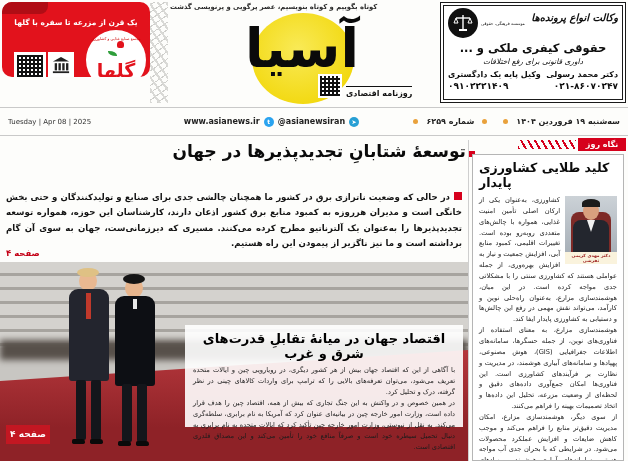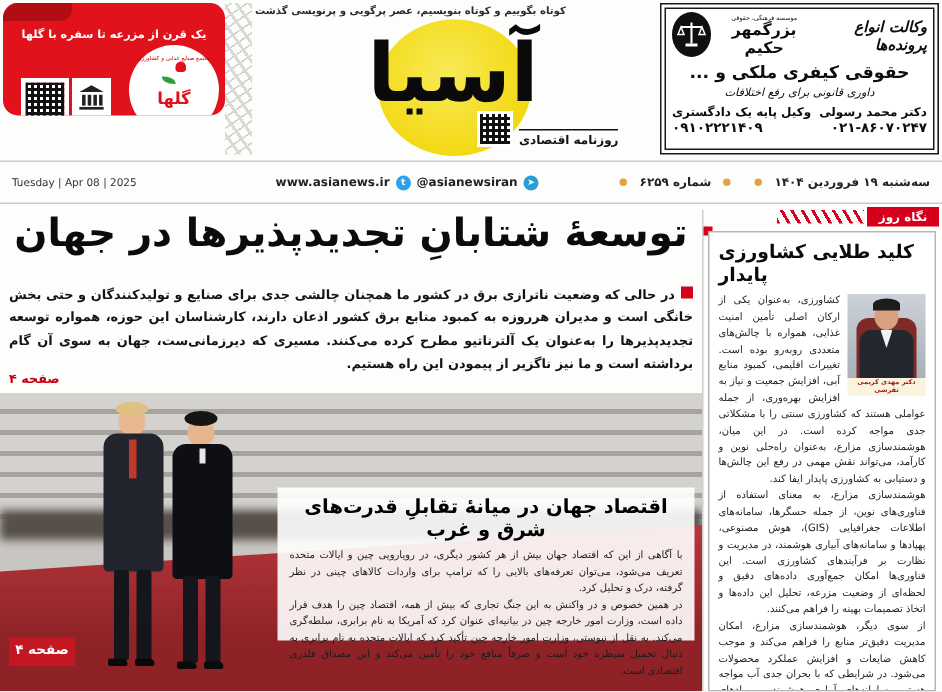--- a/index.html
+++ b/index.html
@@ -6,21 +6,21 @@
   .page{position:relative;width:628px;height:461px;background:#fdfdfb;overflow:hidden;
         font-family:"DejaVu Sans","Liberation Sans",sans-serif;direction:rtl;}
   .abs{position:absolute;}
 
   
   .golha{left:2px;top:2px;width:148px;height:75px;background:#e2121c;border-radius:10px;overflow:hidden;}
   .golha-ribbon{left:0;top:0;width:46px;height:12px;background:#b00d15;border-radius:0 0 8px 0;}
   .golha-slogan{left:4px;top:16px;width:140px;text-align:center;color:#fff;font-size:7.5px;font-weight:bold;}
   .golha-circle{left:84px;top:28px;width:60px;height:60px;background:#fff;border-radius:50%;text-align:center;padding-top:6px;box-sizing:border-box;}
   .golha-note{font-size:3.8px;color:#c00;display:block;}
-  .golha-brand{font-size:11px;font-weight:900;color:#e2121c;line-height:1.1;display:block;}
+  .golha-brand{font-size:19px;font-weight:900;color:#e2121c;line-height:1.1;display:block;}
   .leaf{display:inline-block;width:9px;height:5px;background:#2e9e3a;border-radius:0 90% 0 90%;}
   .chef{display:inline-block;width:7px;height:7px;background:#e2121c;border-radius:50% 50% 30% 30%;vertical-align:top;}
   .qr{background:
       repeating-linear-gradient(0deg,#111 0 2px,transparent 2px 4px),
       repeating-linear-gradient(90deg,#111 0 2px,#fff 2px 4px);}
   .golha-qr{left:12px;top:50px;width:26px;height:26px;border:3px solid #fff;}
   .unesco{left:46px;top:50px;width:26px;height:26px;background:#fff;display:flex;align-items:center;justify-content:center;}
   .golha-social{left:6px;top:86px;display:flex;direction:ltr;align-items:center;gap:2px;}
   .soc{width:9px;height:9px;border-radius:50%;background:#fff;color:#e2121c;font-size:6px;line-height:9px;text-align:center;font-weight:bold;}
   .golha-handle{color:#fff;font-size:7.5px;font-weight:bold;margin-left:3px;letter-spacing:1px;}
@@ -56,21 +56,21 @@
   .dateline{left:0;top:107px;width:628px;height:29px;border-top:1px solid #c9c9c9;border-bottom:1px solid #c9c9c9;
             display:flex;align-items:center;padding:0 8px;box-sizing:border-box;font-size:8px;font-weight:bold;color:#222;}
   .dot{width:5px;height:5px;border-radius:50%;background:#e9a13b;margin:0 8px;flex:0 0 auto;}
   .dl-web{display:flex;direction:ltr;align-items:center;gap:4px;font-weight:bold;}
   .dl-ic{width:10px;height:10px;border-radius:50%;color:#fff;font-size:6px;line-height:10px;text-align:center;}
   .tw{background:#2aa3ef;} .tg{background:#279fd4;}
   .en-date{direction:ltr;font-size:7px;color:#333;font-weight:normal;}
   .sp1{flex:0.5;} .sp2{flex:1;}
 
   
-  .main-headline{left:2px;top:141px;width:464px;text-align:center;font-size:26px;font-weight:900;color:#0b0b0b;}
+  .main-headline{left:2px;top:141px;width:464px;text-align:right;font-size:17px;font-weight:900;color:#0b0b0b;}
   .lead-body{left:6px;top:190px;width:456px;font-size:8.6px;font-weight:bold;line-height:1.8;text-align:justify;color:#141414;}
   .bullet{display:inline-block;width:8px;height:8px;background:#d6001c;margin-left:4px;}
   .lead-pageref{left:6px;top:248px;font-size:8.5px;font-weight:900;color:#c40016;direction:ltr;}
 
   
   .photo{left:0;top:262px;width:468px;height:199px;background:#c8c6c2;overflow:hidden;}
   .steps{left:0;top:0;width:468px;height:86px;background:repeating-linear-gradient(180deg,#d4d2ce 0 11px,#a7a49f 11px 14px);}
   .darkband{left:0;top:78px;width:468px;height:20px;background:#57504a;filter:blur(3px);}
   .carpet{left:0;top:88px;width:468px;height:111px;
           background:linear-gradient(180deg,#b5373c,#8e2227 70%);
@@ -152,21 +152,20 @@
     <span class="qr logo-sub-qr"></span>
     <span class="logo-sub-label">روزنامه اقتصادی</span>
   </div>
 
   <div class="abs law">
     <div class="law-r1">
       <div class="law-head">وکالت انواع پرونده‌ها</div>
       <div class="law-logo-wrap">
         <div class="law-brand-box">
           <span class="law-orgnote">موسسه فرهنگی، حقوقی</span>
-          <span class="law-brand">بزرگمهر حکیم</span>
         </div>
         <div class="law-logo">
           <svg width="20" height="20" viewBox="0 0 20 20">
               <line x1="10" y1="2" x2="10" y2="16" stroke="#fff" stroke-width="1.4"></line>
               <line x1="3" y1="5" x2="17" y2="5" stroke="#fff" stroke-width="1.4"></line>
               <path d="M3 5 L1 10 H5 Z" fill="none" stroke="#fff" stroke-width="1"></path>
               <path d="M17 5 L15 10 H19 Z" fill="none" stroke="#fff" stroke-width="1"></path>
               <rect x="6" y="16" width="8" height="2" fill="#fff"></rect>
             </svg>
         </div>

